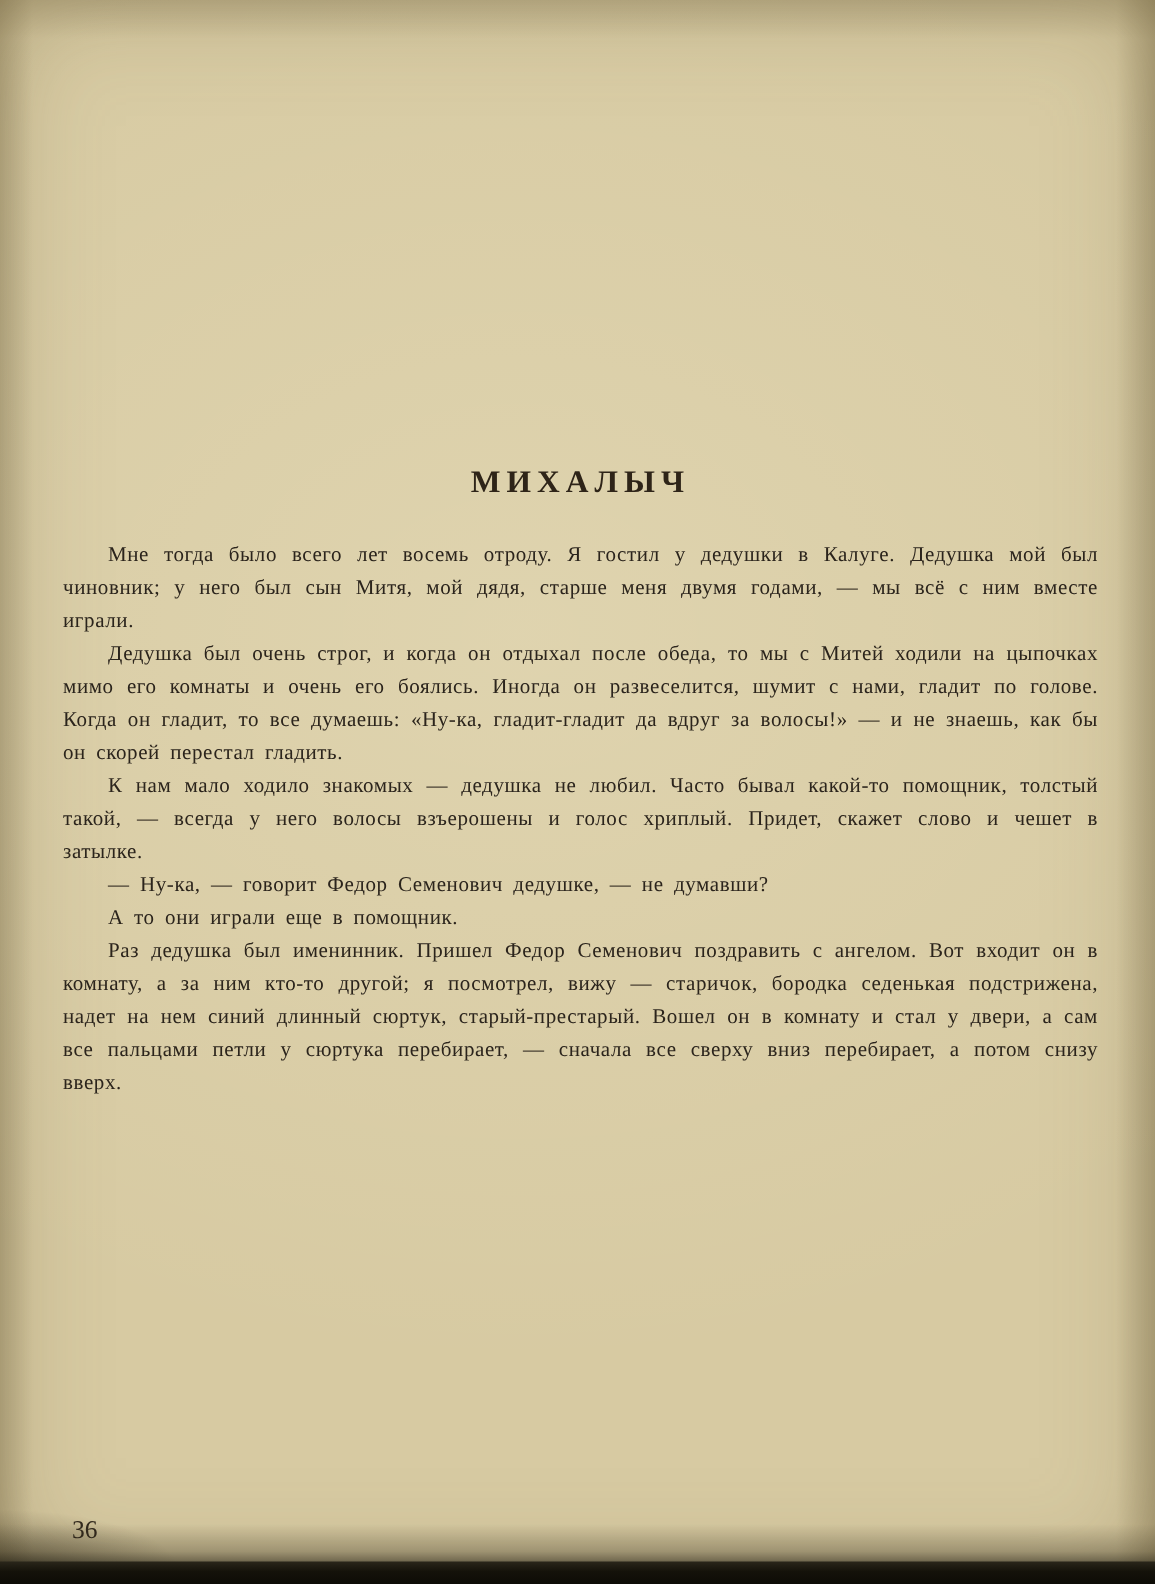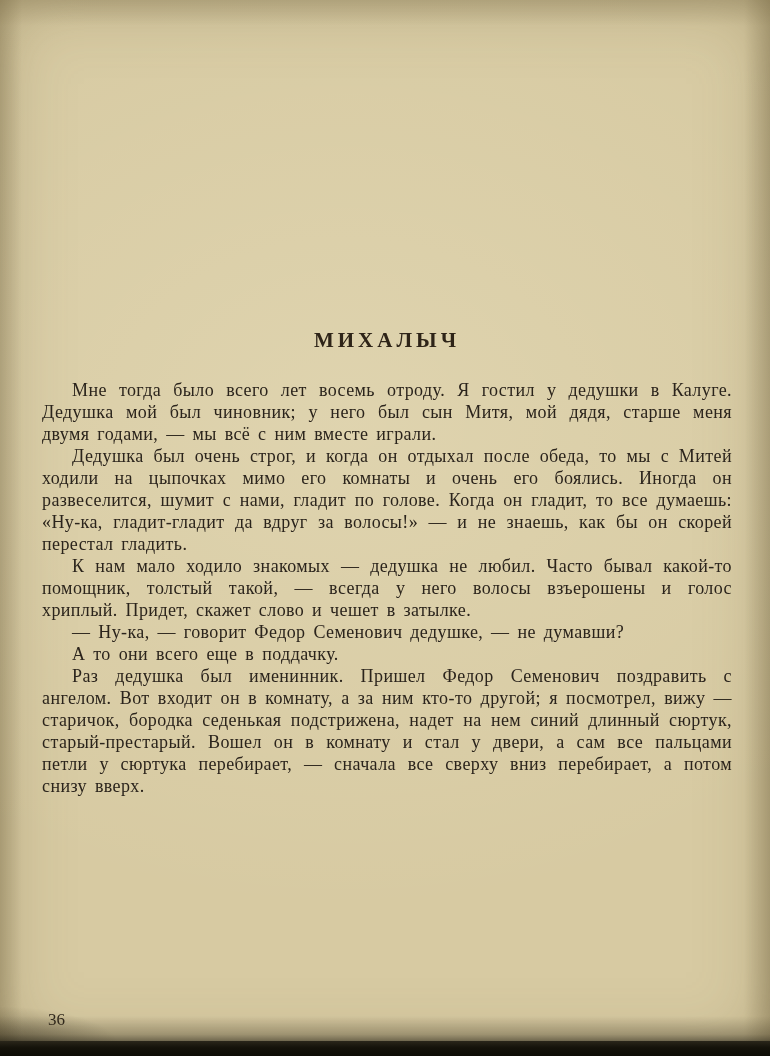--- a/index.html
+++ b/index.html
@@ -18,35 +18,35 @@
       linear-gradient(270deg, rgba(95,82,48,0.30) 0, rgba(95,82,48,0.0) 26px),
       linear-gradient(180deg, rgba(95,82,48,0.22) 0, rgba(95,82,48,0.0) 26px),
       #d7caa2;
     box-shadow: inset 0 0 70px rgba(110,92,52,0.35);
     overflow: hidden;
     font-family: "Liberation Serif", "DejaVu Serif", serif;
     color: #2b241c;
   }
   .page-content {
     position: absolute;
-    top: 328px;
+    top: 309px;
     left: 42px;
     right: 38px;
   }
   .title {
     font-size: 21px;
     font-weight: 600;
     letter-spacing: 4px;
     text-align: center;
     margin: 0 0 26px 0;
     color: #2e2418;
   }
   .body-text p {
     margin: 0;
-    font-size: 18px;
+    font-size: 14px;
     line-height: 22px;
     text-align: justify;
     text-indent: 30px;
     letter-spacing: 0.4px;
     word-spacing: 3px;
     color: #2b241c;
   }
   .page-number {
     position: absolute;
     left: 48px;
@@ -87,21 +87,21 @@
 <div class="scan">
 
   <div class="page-content">
     <h1 class="title">МИХАЛЫЧ</h1>
 
     <div class="body-text">
       <p>Мне тогда было всего лет восемь отроду. Я гостил у дедушки в Калуге. Дедушка мой был чиновник; у него был сын Митя, мой дядя, старше меня двумя годами, — мы всё с ним вместе играли.</p>
       <p>Дедушка был очень строг, и когда он отдыхал после обеда, то мы с Митей ходили на цыпочках мимо его комнаты и очень его боялись. Иногда он развеселится, шумит с нами, гладит по голове. Когда он гладит, то все думаешь: «Ну-ка, гладит-гладит да вдруг за волосы!» — и не знаешь, как бы он скорей перестал гладить.</p>
       <p>К нам мало ходило знакомых — дедушка не любил. Часто бывал какой-то помощник, толстый такой, — всегда у него волосы взъерошены и голос хриплый. Придет, скажет слово и чешет в затылке.</p>
       <p>— Ну-ка, — говорит Федор Семенович дедушке, — не думавши?</p>
-      <p>А то они всего еще в поддачку.</p>
+      <p>А то они играли еще в помощник.</p>
       <p>Раз дедушка был именинник. Пришел Федор Семенович поздравить с ангелом. Вот входит он в комнату, а за ним кто-то другой; я посмотрел, вижу — старичок, бородка седенькая подстрижена, надет на нем синий длинный сюртук, старый-престарый. Вошел он в комнату и стал у двери, а сам все пальцами петли у сюртука перебирает, — сначала все сверху вниз перебирает, а потом снизу вверх.</p>
     </div>
   </div>
 
   <div class="page-number">36</div>
 
   <div class="corner-smudge"></div>
   <div class="bottom-shadow"></div>
   <div class="bottom-bar"></div>
 

